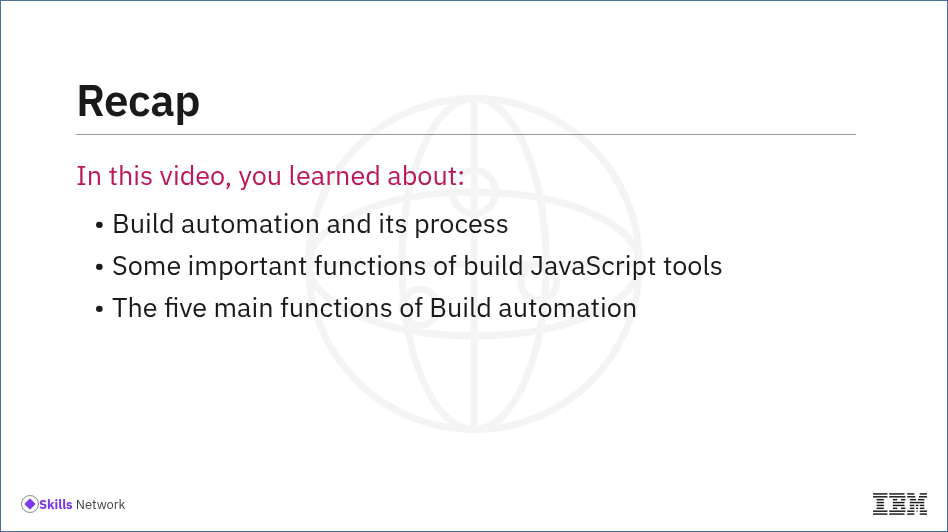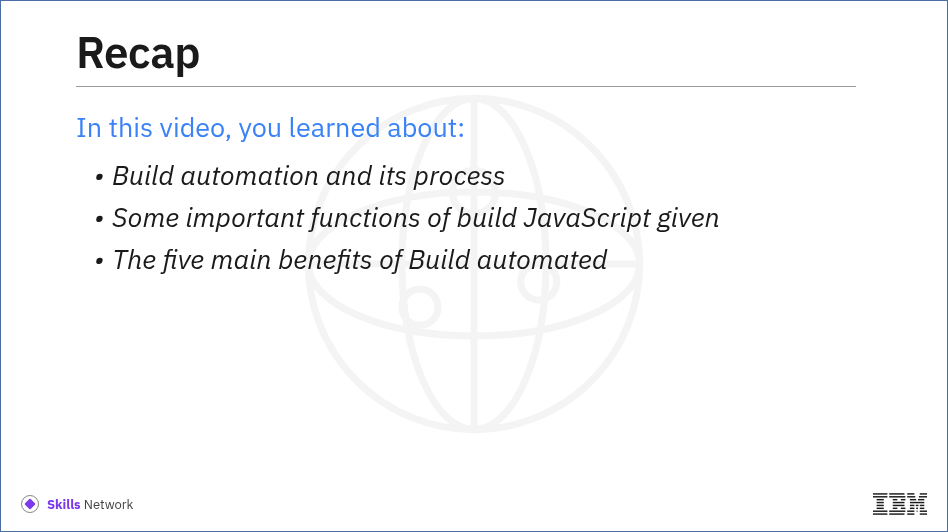--- a/index.html
+++ b/index.html
@@ -21,45 +21,44 @@
       top: 50%;
       left: 50%;
       transform: translate(-50%, -50%);
       opacity: 0.04;
       pointer-events: none;
       z-index: 0;
     }
     .content {
       position: relative;
       z-index: 1;
-      padding: 22px 75px 0 75px;
+      padding: 70px 75px 0 75px;
     }
     .title {
       font-size: 44px;
       font-weight: 600;
       color: #1a1a1a;
       margin-bottom: 6px;
       letter-spacing: -0.5px;
     }
     .divider {
       border: none;
       border-top: 1px solid #999;
       margin-bottom: 22px;
       width: 780px;
     }
     .intro {
       font-size: 27px;
-      color: #3b82f6;
+      color: #be185d;
       margin-bottom: 12px;
       font-weight: 400;
     }
     .bullet-list {
       list-style: none;
       padding-left: 18px;
-      font-style: italic;
     }
     .bullet-list li {
       font-size: 27px;
       color: #1a1a1a;
       line-height: 1.4;
       margin-bottom: 4px;
       position: relative;
       padding-left: 18px;
       font-weight: 400;
     }
@@ -77,21 +76,21 @@
       height: 30px;
       display: flex;
       justify-content: space-between;
       align-items: center;
       padding: 0 20px 0 20px;
       z-index: 1;
     }
     .footer-left {
       display: flex;
       align-items: center;
-      gap: 8px;
+      gap: 0;
     }
     .sn-logo {
       width: 18px;
       height: 18px;
       border: 1.5px solid #888;
       border-radius: 50%;
       display: flex;
       align-items: center;
       justify-content: center;
       position: relative;
@@ -135,22 +134,22 @@
     <circle cx="35" cy="62" r="5" fill="none" stroke="#000" stroke-width="2"></circle>
   </svg>
 </div>
 
 <div class="content">
   <h1 class="title">Recap</h1>
   <hr class="divider">
   <p class="intro">In this video, you learned about:</p>
   <ul class="bullet-list">
     <li>Build automation and its process</li>
-    <li>Some important functions of build JavaScript given</li>
-    <li>The five main benefits of Build automated</li>
+    <li>Some important functions of build JavaScript tools</li>
+    <li>The five main functions of Build automation</li>
   </ul>
 </div>
 
 <div class="footer">
   <div class="footer-left">
     <div class="sn-logo">
       <div class="sn-logo-inner"></div>
     </div>
     <span class="sn-text">
       <span class="bold">Skills</span><span> Network</span>

